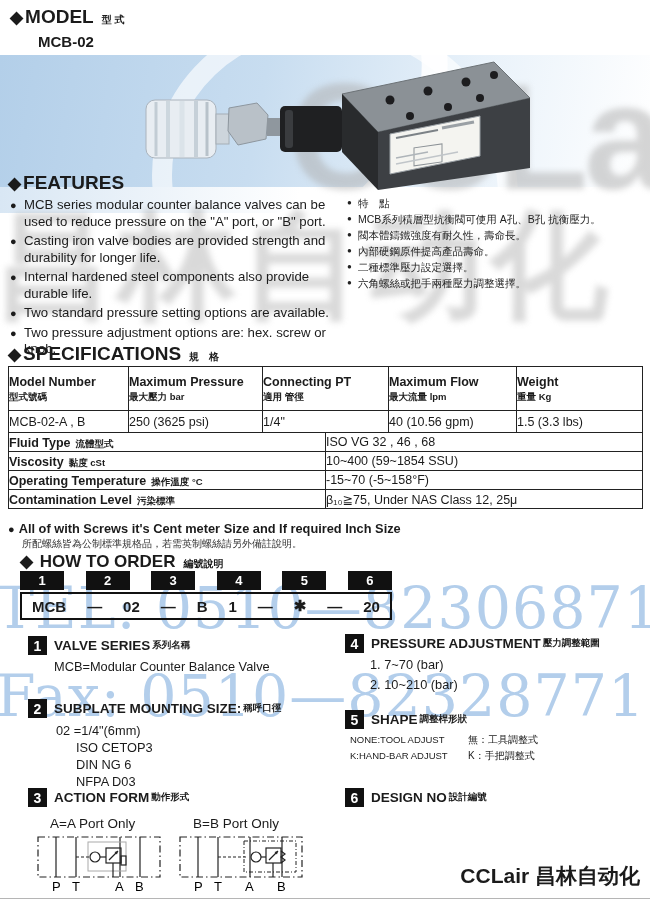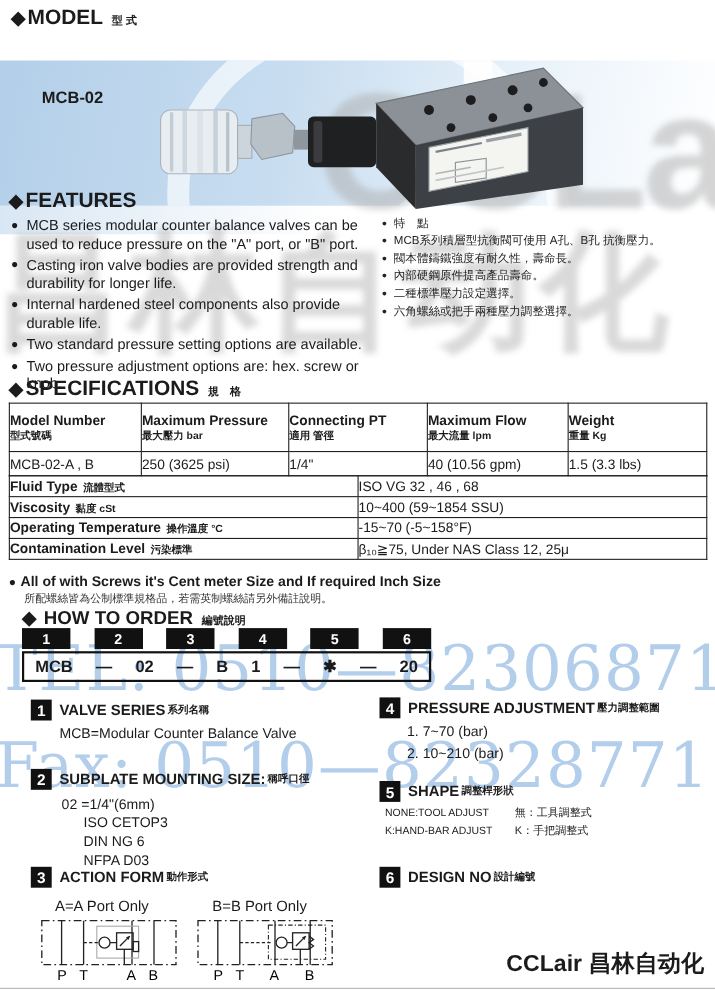--- a/index.html
+++ b/index.html
@@ -121,21 +121,21 @@
     <rect x="286" y="96" width="28" height="18" fill="none" stroke="#8b9196" transform="skewY(-8) translate(0,46)"></rect>
     <line x1="268" y1="112" x2="300" y2="106" stroke="#aeb4b9" stroke-width="1.5"></line>
     <line x1="268" y1="118" x2="330" y2="106" stroke="#c0c5c9" stroke-width="1.5"></line>
   </svg>
 
   <div class="content">
 
     <div class="abs h1" style="left:10px;top:6px;">
       <span class="diamond">◆</span><span>MODEL</span><span class="cn-small">型  式</span>
     </div>
-    <div class="abs model-name" style="left:38px;top:33px;margin-top:48px;">MCB-02</div>
+    <div class="abs model-name" style="left:38px;top:33px;">MCB-02</div>
 
     <div class="abs h1" style="left:8px;top:172px;">
       <span class="diamond">◆</span><span>FEATURES</span>
     </div>
     <div class="abs feat-list" style="left:10px;top:197px;">
       <div class="feat-item">
           <span class="bullet">●</span>
           <span>MCB series modular counter balance valves can be used to reduce pressure on the "A" port, or "B" port.</span>
         </div>
       <div class="feat-item">

